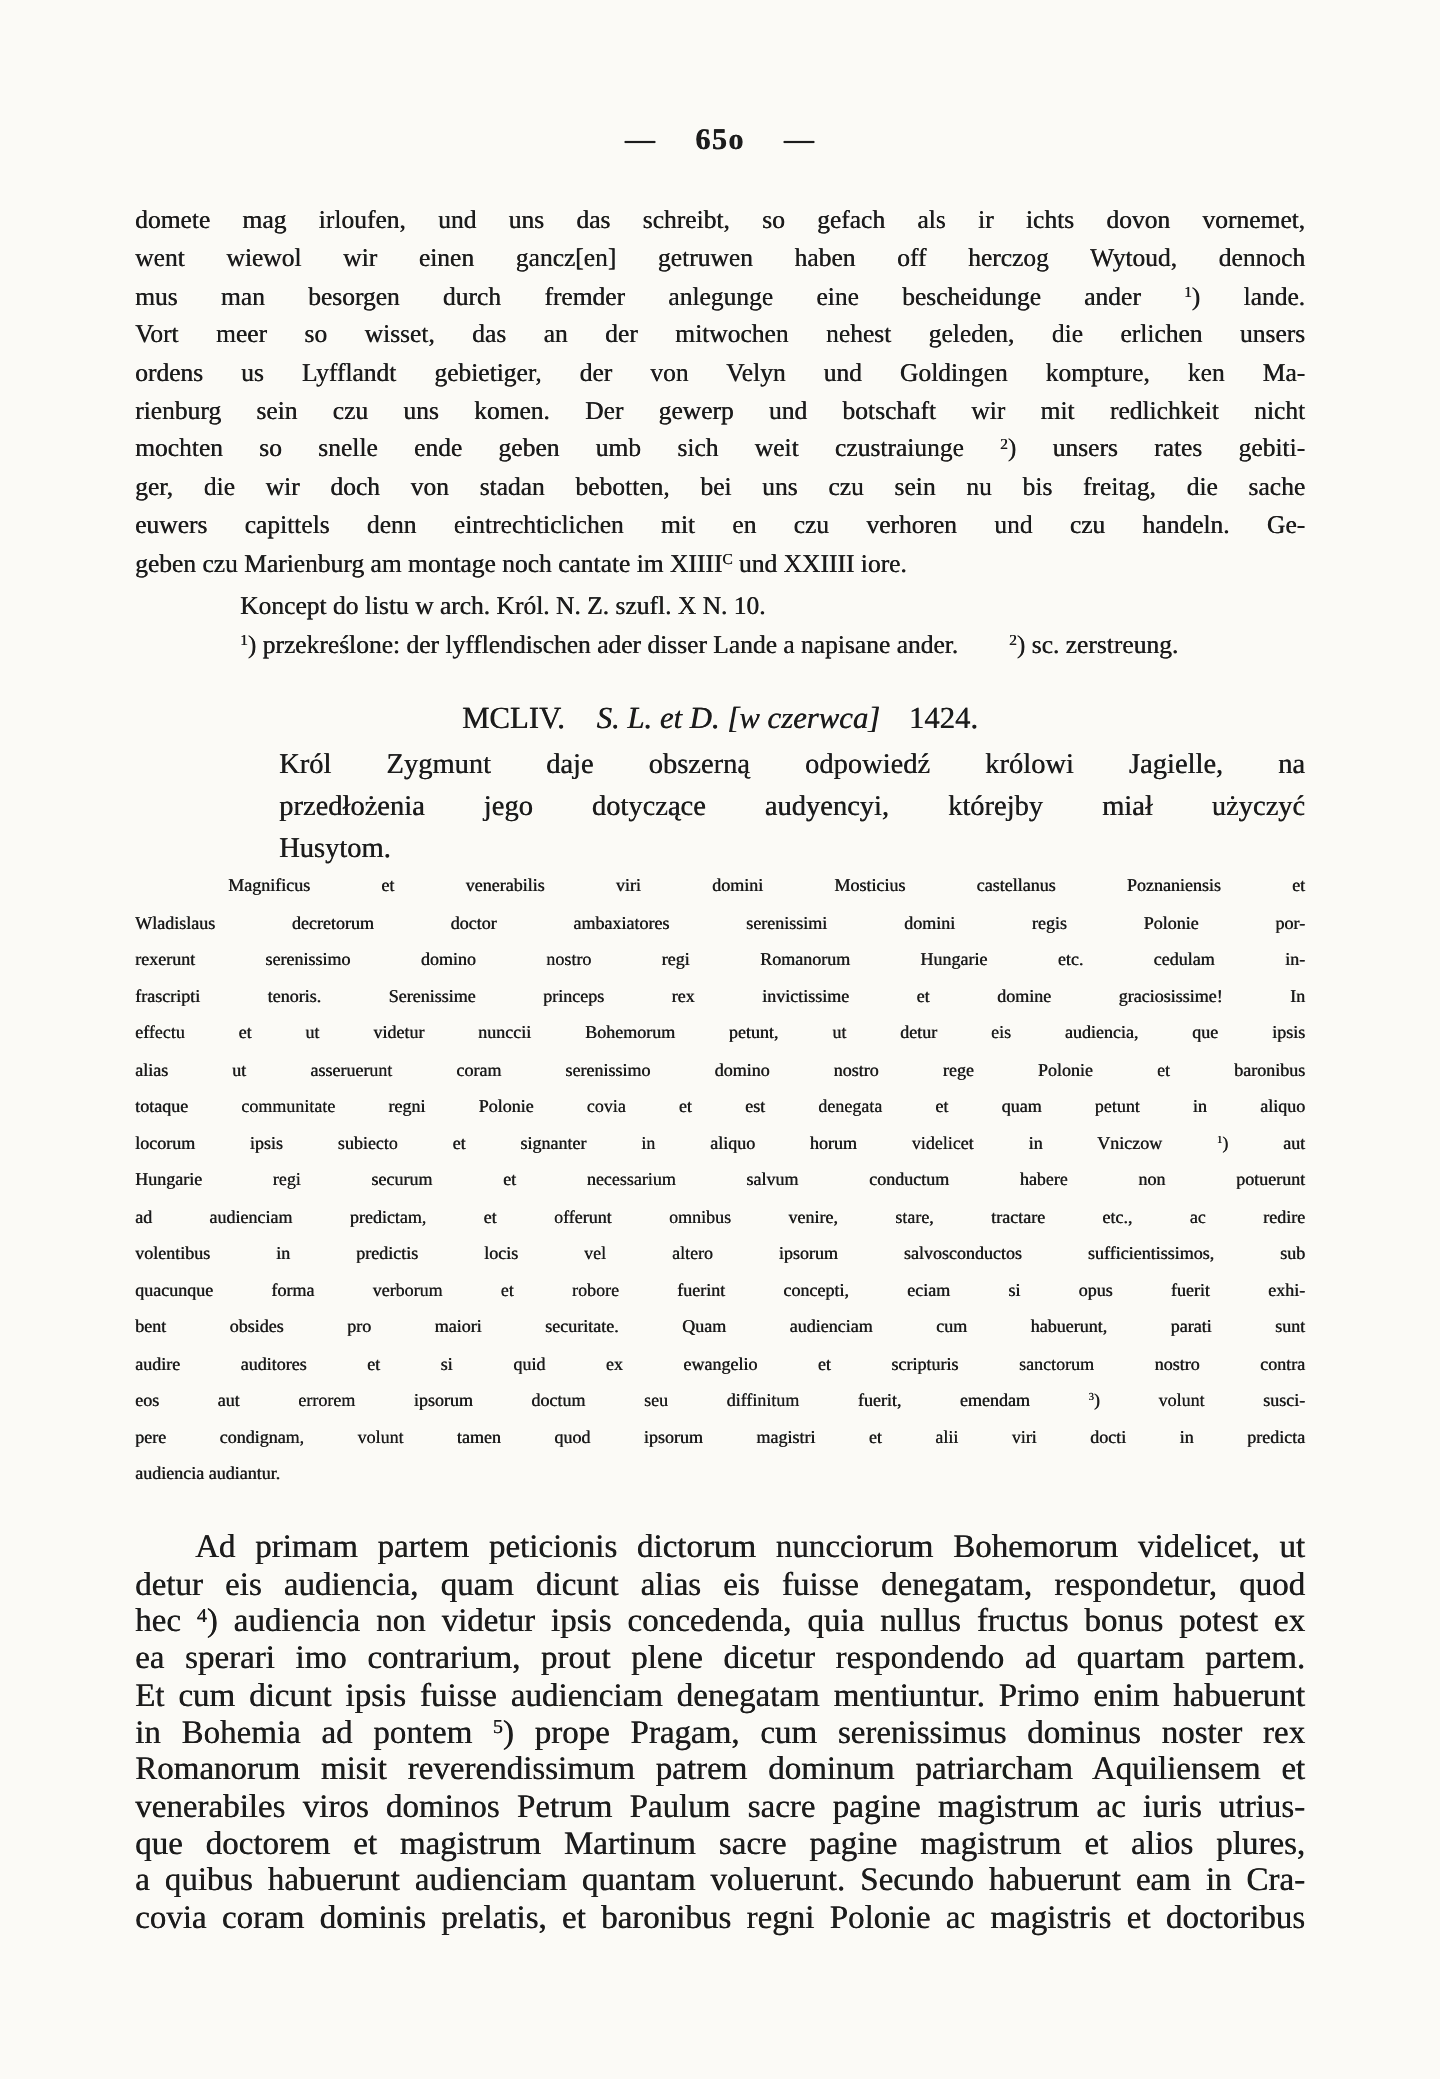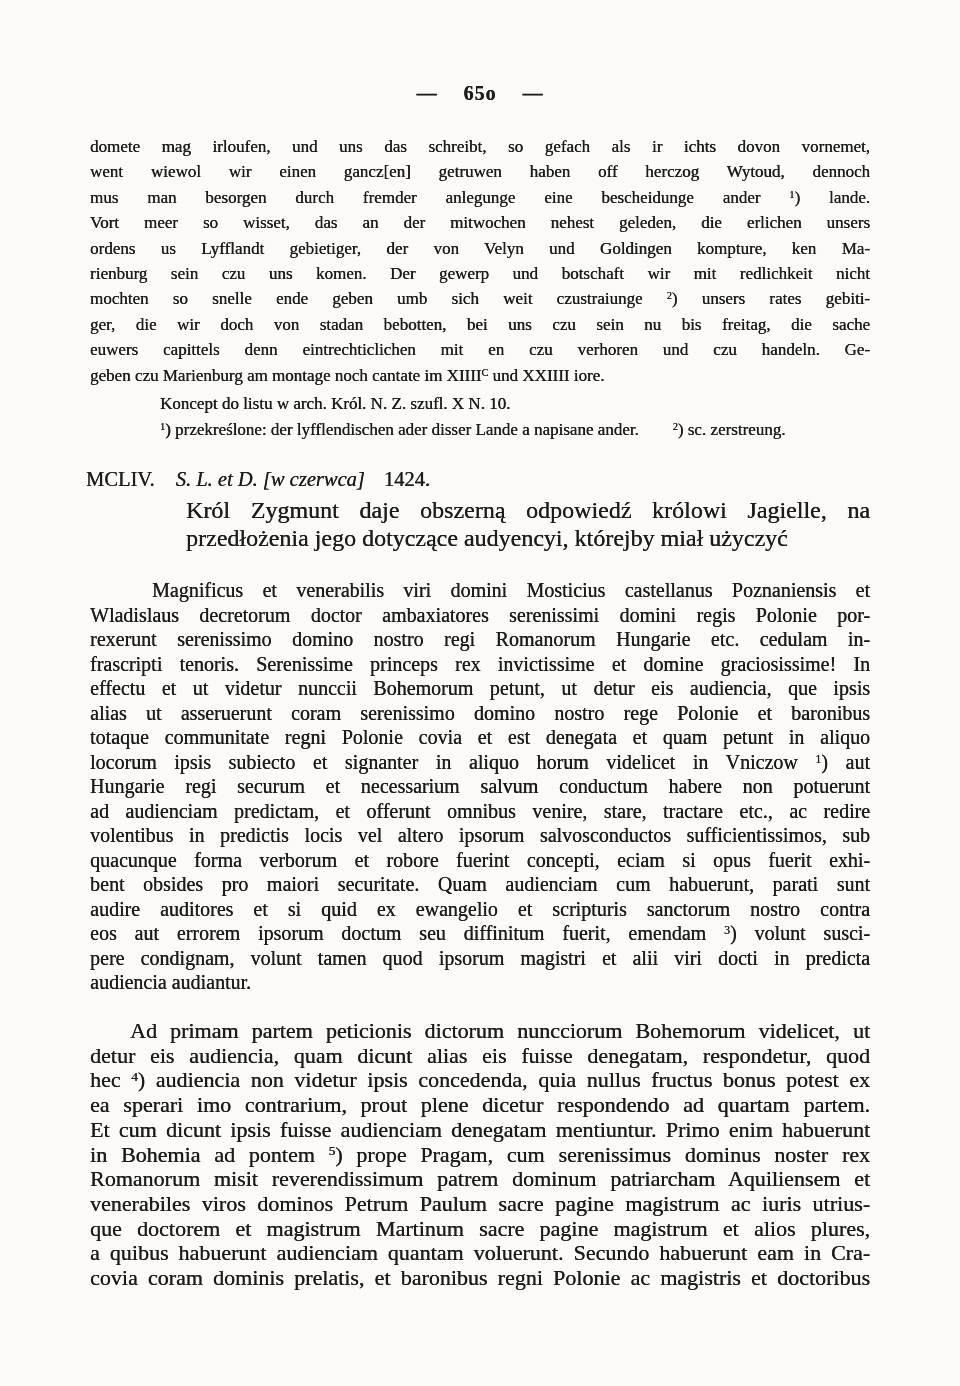--- a/index.html
+++ b/index.html
@@ -26,25 +26,25 @@
   .tline { text-align:justify; text-align-last:justify; }
   .no-just .tline { text-align:left; text-align-last:auto; }
   .left-last .tline:last-child { text-align-last:left; }
   .indent-lg .tline:first-child { text-indent:62px; }
   .indent-md .tline:first-child { text-indent:40px; }
 
   sup { font-size:60%; line-height:0; vertical-align:baseline; position:relative; top:-0.5em; }
 
   .german    { top:134px;  left:90px;  width:780px; font-size:17px;   line-height:25.4px; }
   .footnotes { top:391px;  left:160px; width:712px; font-size:17px;   line-height:26px; }
-  .entry-heading { top:468px; left:86px; width:768px; font-size:20.5px; }
+  .entry-heading { top:468px; left:96px; width:768px; font-size:20.5px;text-align:center; }
   .entry-num  { margin-right:16px; }
   .entry-date { font-style:italic; margin-right:14px; }
-  .summary   { top:496px;  left:186px; width:684px; font-size:24px;   line-height:28.2px; }
-  .latin1    { top:578px;  left:90px;  width:780px; font-size:20px; line-height:24.5px; }
+  .summary   { top:496px;  left:186px; width:684px; font-size:19px;   line-height:28.2px; }
+  .latin1    { top:578px;  left:90px;  width:780px; font-size:12px; line-height:24.5px; }
   .latin2    { top:1019px; left:90px;  width:780px; font-size:22px; line-height:24.7px; }
 </style>
 </head>
 <body>
 
 <div class="page">
 
   <header class="pagehead">
     <span>—</span>
     <span>65o</span>
@@ -71,20 +71,21 @@
 
   <div class="block entry-heading">
     <span class="entry-num">MCLIV.</span>
     <span class="entry-date">S. L. et D. [w czerwca]</span>
     <span class="entry-year">1424.</span>
   </div>
 
   <section class="block summary left-last">
       <div class="tline">Król Zygmunt daje obszerną odpowiedź królowi Jagielle, na</div>
       <div class="tline">przedłożenia jego dotyczące audyencyi, którejby miał użyczyć</div>
+      <div class="tline">Husytom.</div>
     </section>
 
   <section class="block latin1 left-last indent-lg">
       <div class="tline">Magnificus et venerabilis viri domini Mosticius castellanus Poznaniensis et</div>
       <div class="tline">Wladislaus decretorum doctor ambaxiatores serenissimi domini regis Polonie por-</div>
       <div class="tline">rexerunt serenissimo domino nostro regi Romanorum Hungarie etc. cedulam in-</div>
       <div class="tline">frascripti tenoris. Serenissime princeps rex invictissime et domine graciosissime! In</div>
       <div class="tline">effectu et ut videtur nunccii Bohemorum petunt, ut detur eis audiencia, que ipsis</div>
       <div class="tline">alias ut asseruerunt coram serenissimo domino nostro rege Polonie et baronibus</div>
       <div class="tline">totaque communitate regni Polonie covia et est denegata et quam petunt in aliquo</div>

